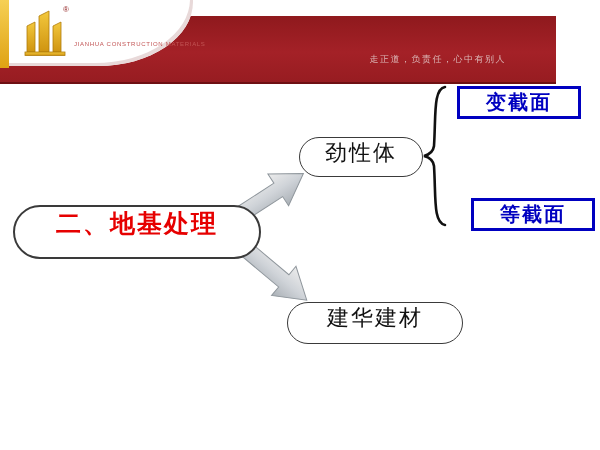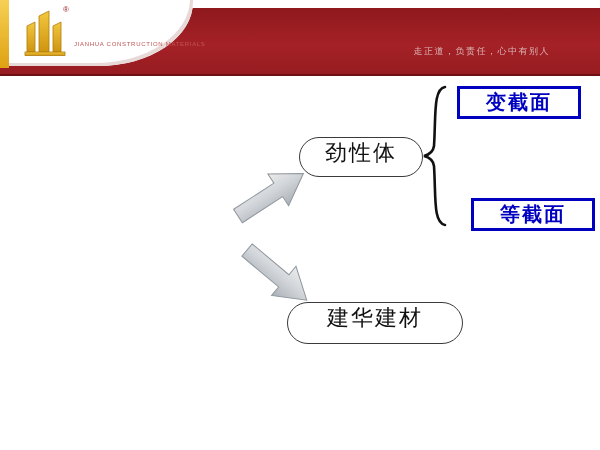--- a/index.html
+++ b/index.html
@@ -1,20 +1,20 @@
 <!DOCTYPE html>
 <html><head>
 <meta charset="utf-8">
 <style>
   html,body{margin:0;padding:0;background:#fff;}
   .slide{position:relative;width:600px;height:450px;background:#ffffff;overflow:hidden;
          font-family:"Liberation Sans","DejaVu Sans",sans-serif;}
 
   
-  .header{position:absolute;left:0;top:8px;width:600px;height:66px;
+  .header{position:absolute;left:0;top:16px;width:556px;height:66px;
           background:linear-gradient(180deg,#8f191d 0%,#a42127 55%,#971c21 100%);
           border-bottom:2px solid #6e1013;}
   .gold-stripe{position:absolute;left:0;top:0;width:9px;height:68px;
           background:linear-gradient(180deg,#f6d054,#dfa213);}
   .logo-panel{position:absolute;left:9px;top:0;width:184px;height:66px;background:#ffffff;
           border-bottom-right-radius:95px 64px;
           box-shadow:inset -3px -3px 0 #e8d9d9;}
   .logo-icon{position:absolute;left:15px;top:8px;width:44px;height:50px;}
   .regmark{position:absolute;left:54px;top:5px;font-size:8px;color:#8e1b1b;}
   .brand{position:absolute;left:64px;top:13px;font-size:21px;font-weight:bold;
@@ -80,20 +80,23 @@
       </linearGradient>
     </defs>
     <g transform="translate(238,216) rotate(-33) translate(0,-19)">
       <polygon points="0,11 48,11 48,0 78,19 48,38 48,27 0,27" fill="url(#garrow)" stroke="#8f969c" stroke-width="1"></polygon>
     </g>
     <g transform="translate(247,250) rotate(40) translate(0,-19)">
       <polygon points="0,11 48,11 48,0 78,19 48,38 48,27 0,27" fill="url(#garrow)" stroke="#8f969c" stroke-width="1"></polygon>
     </g>
   </svg>
 
+  <div class="stadium node-root">
+    <span class="lbl">二、地基处理</span>
+  </div>
 
   <div class="stadium node-mid">
     <span class="lbl">劲性体</span>
   </div>
 
   <svg class="brace" viewBox="0 0 28 144">
     <path d="M26,3 C14,5 17,32 15,62 C14,69 9,71 5,72 C9,73 14,75 15,82 C17,112 14,139 26,141" fill="none" stroke="#111" stroke-width="2.6" stroke-linecap="round"></path>
   </svg>
 
   <div class="leaf leaf-top">

